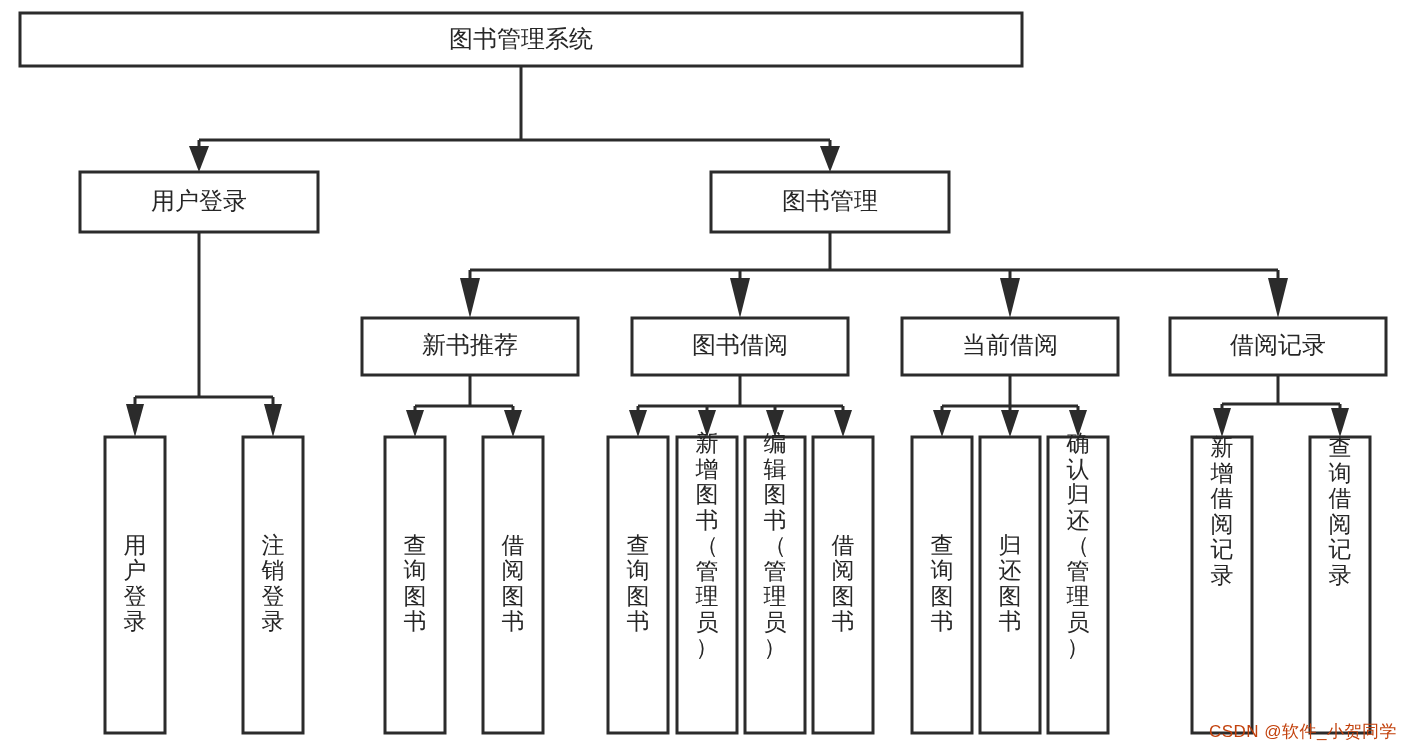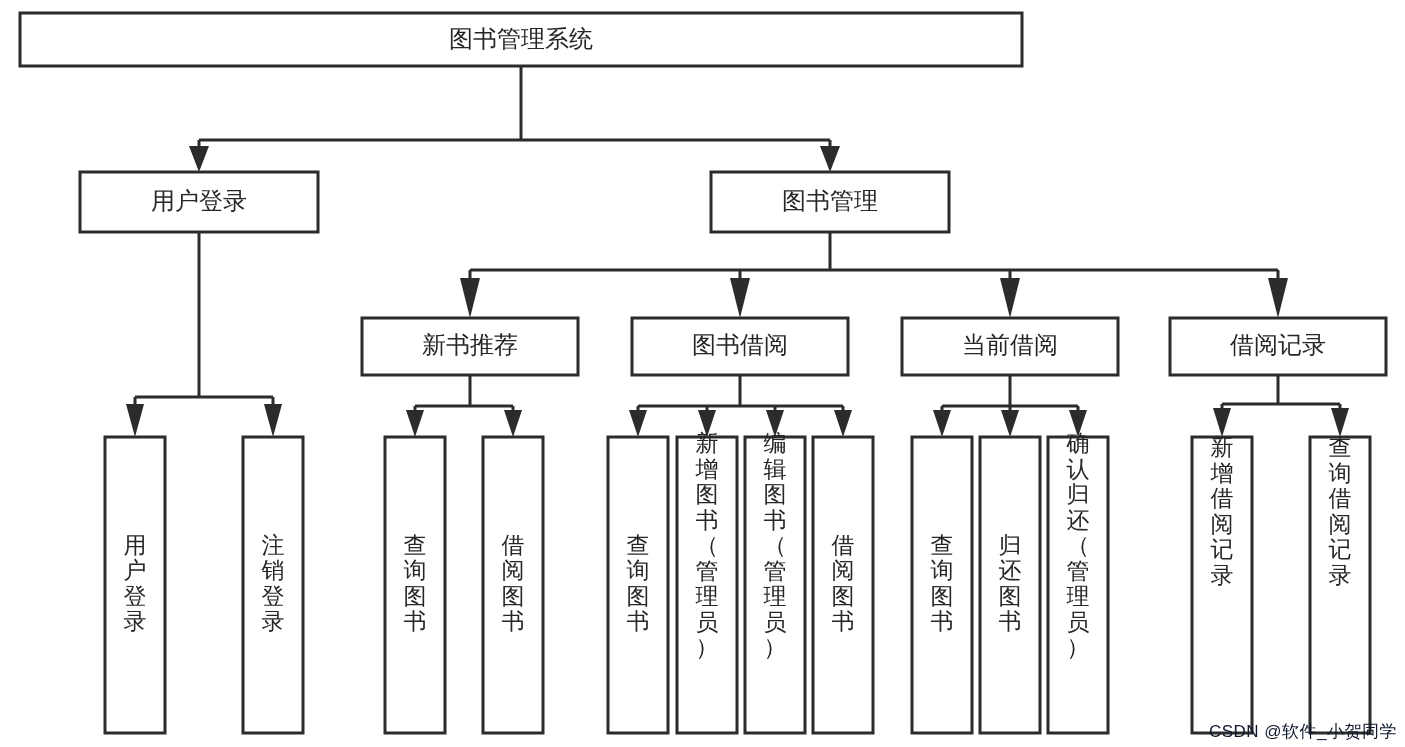--- a/index.html
+++ b/index.html
@@ -46,21 +46,21 @@
     text-anchor: middle;
     dominant-baseline: middle;
   }
   text.node-label.vertical {
     font-size: 23px;
   }
   .watermark {
     position: absolute;
     right: 8px;
     bottom: 4px;
-    color: #0f172a;
+    color: #c2410c;
     font-size: 17px;
     font-family: "Liberation Sans", "DejaVu Sans", sans-serif;
     letter-spacing: 0.5px;
     white-space: nowrap;
     user-select: none;
   }
 </style>
 </head>
 <body>
 

